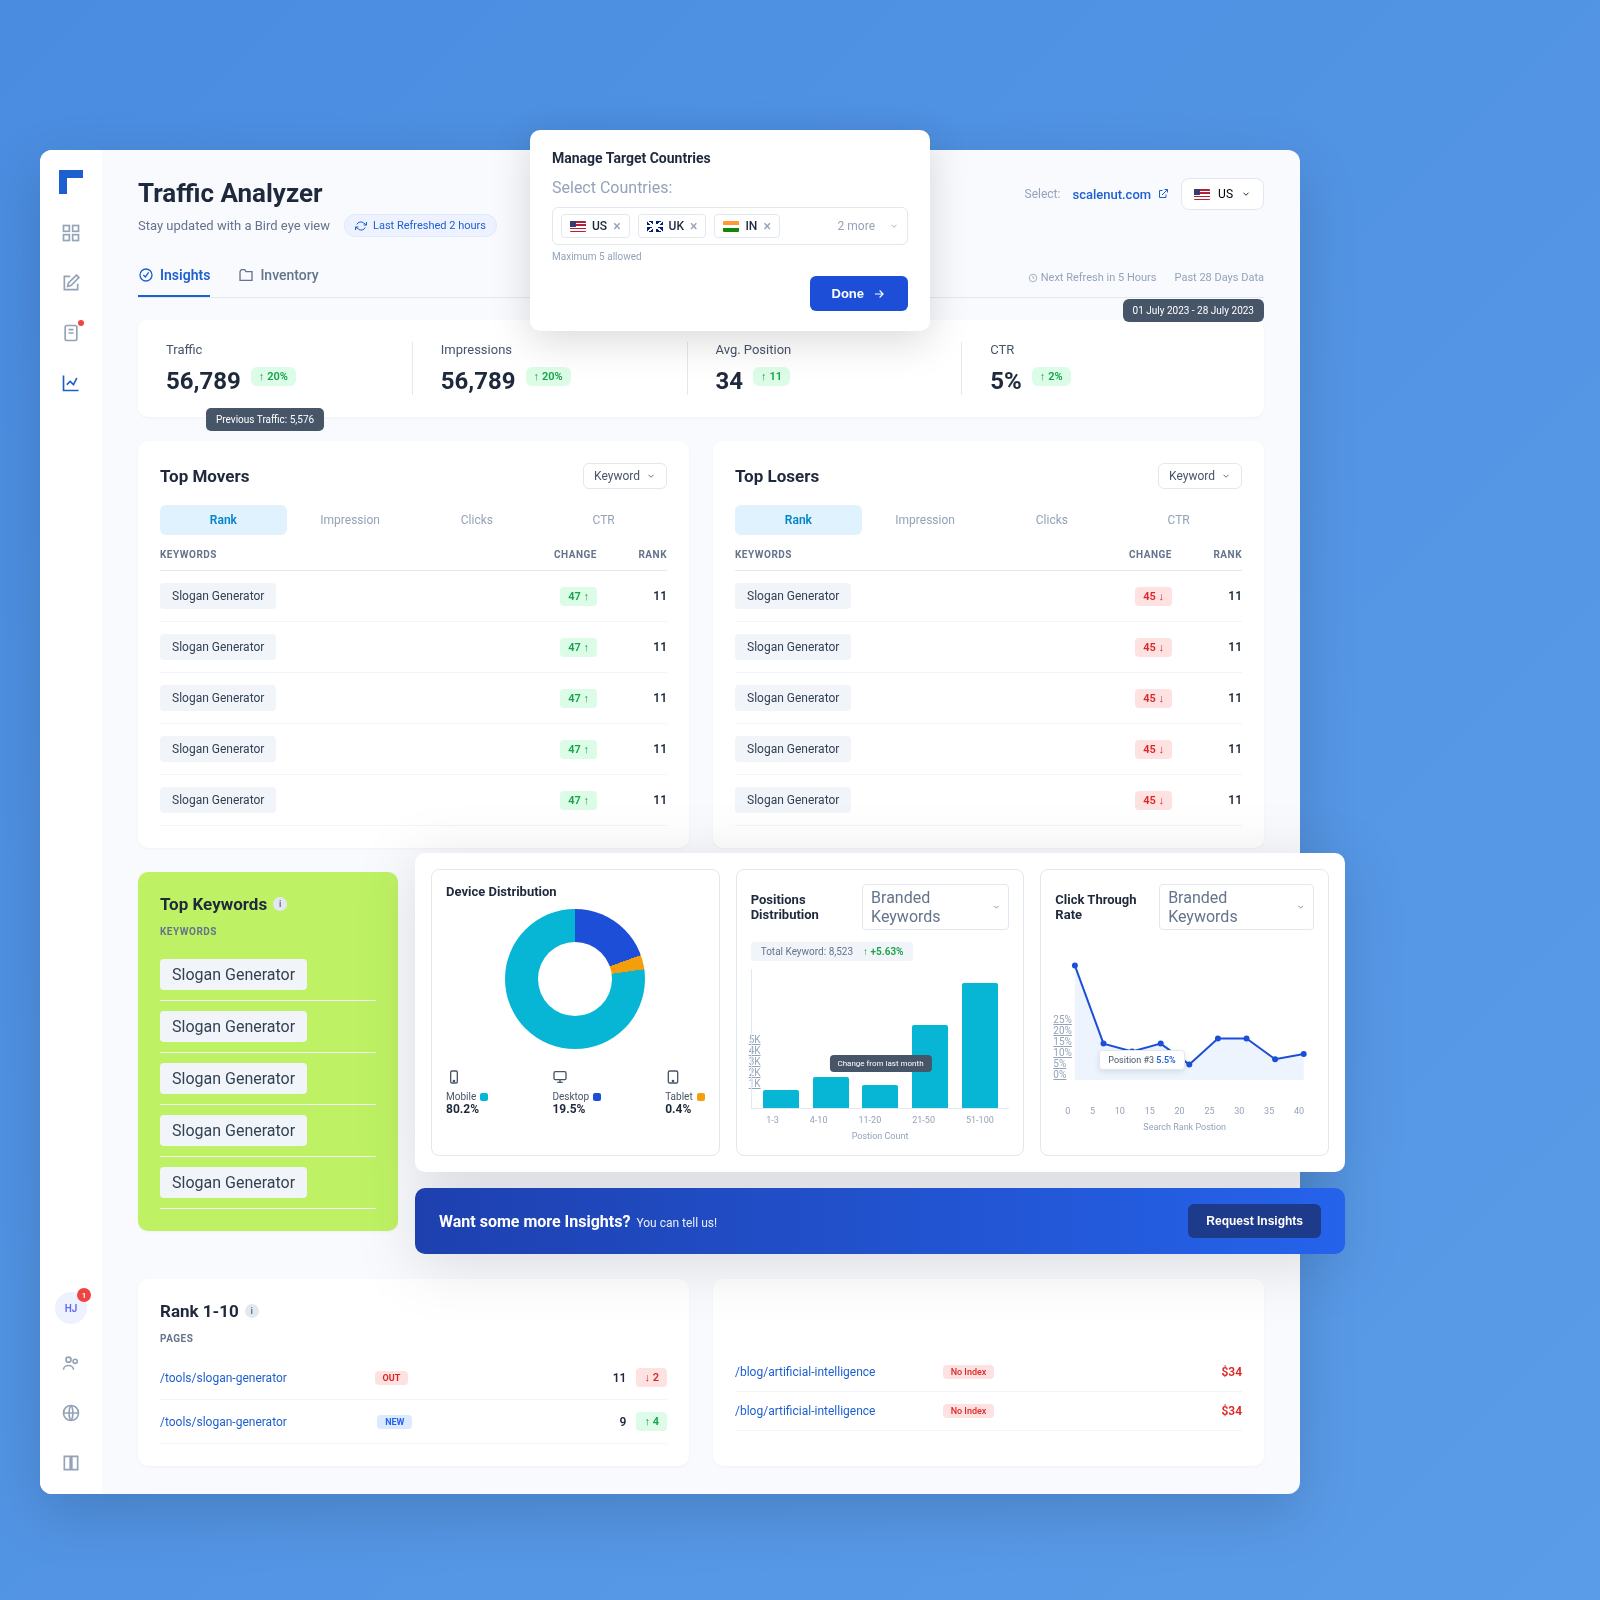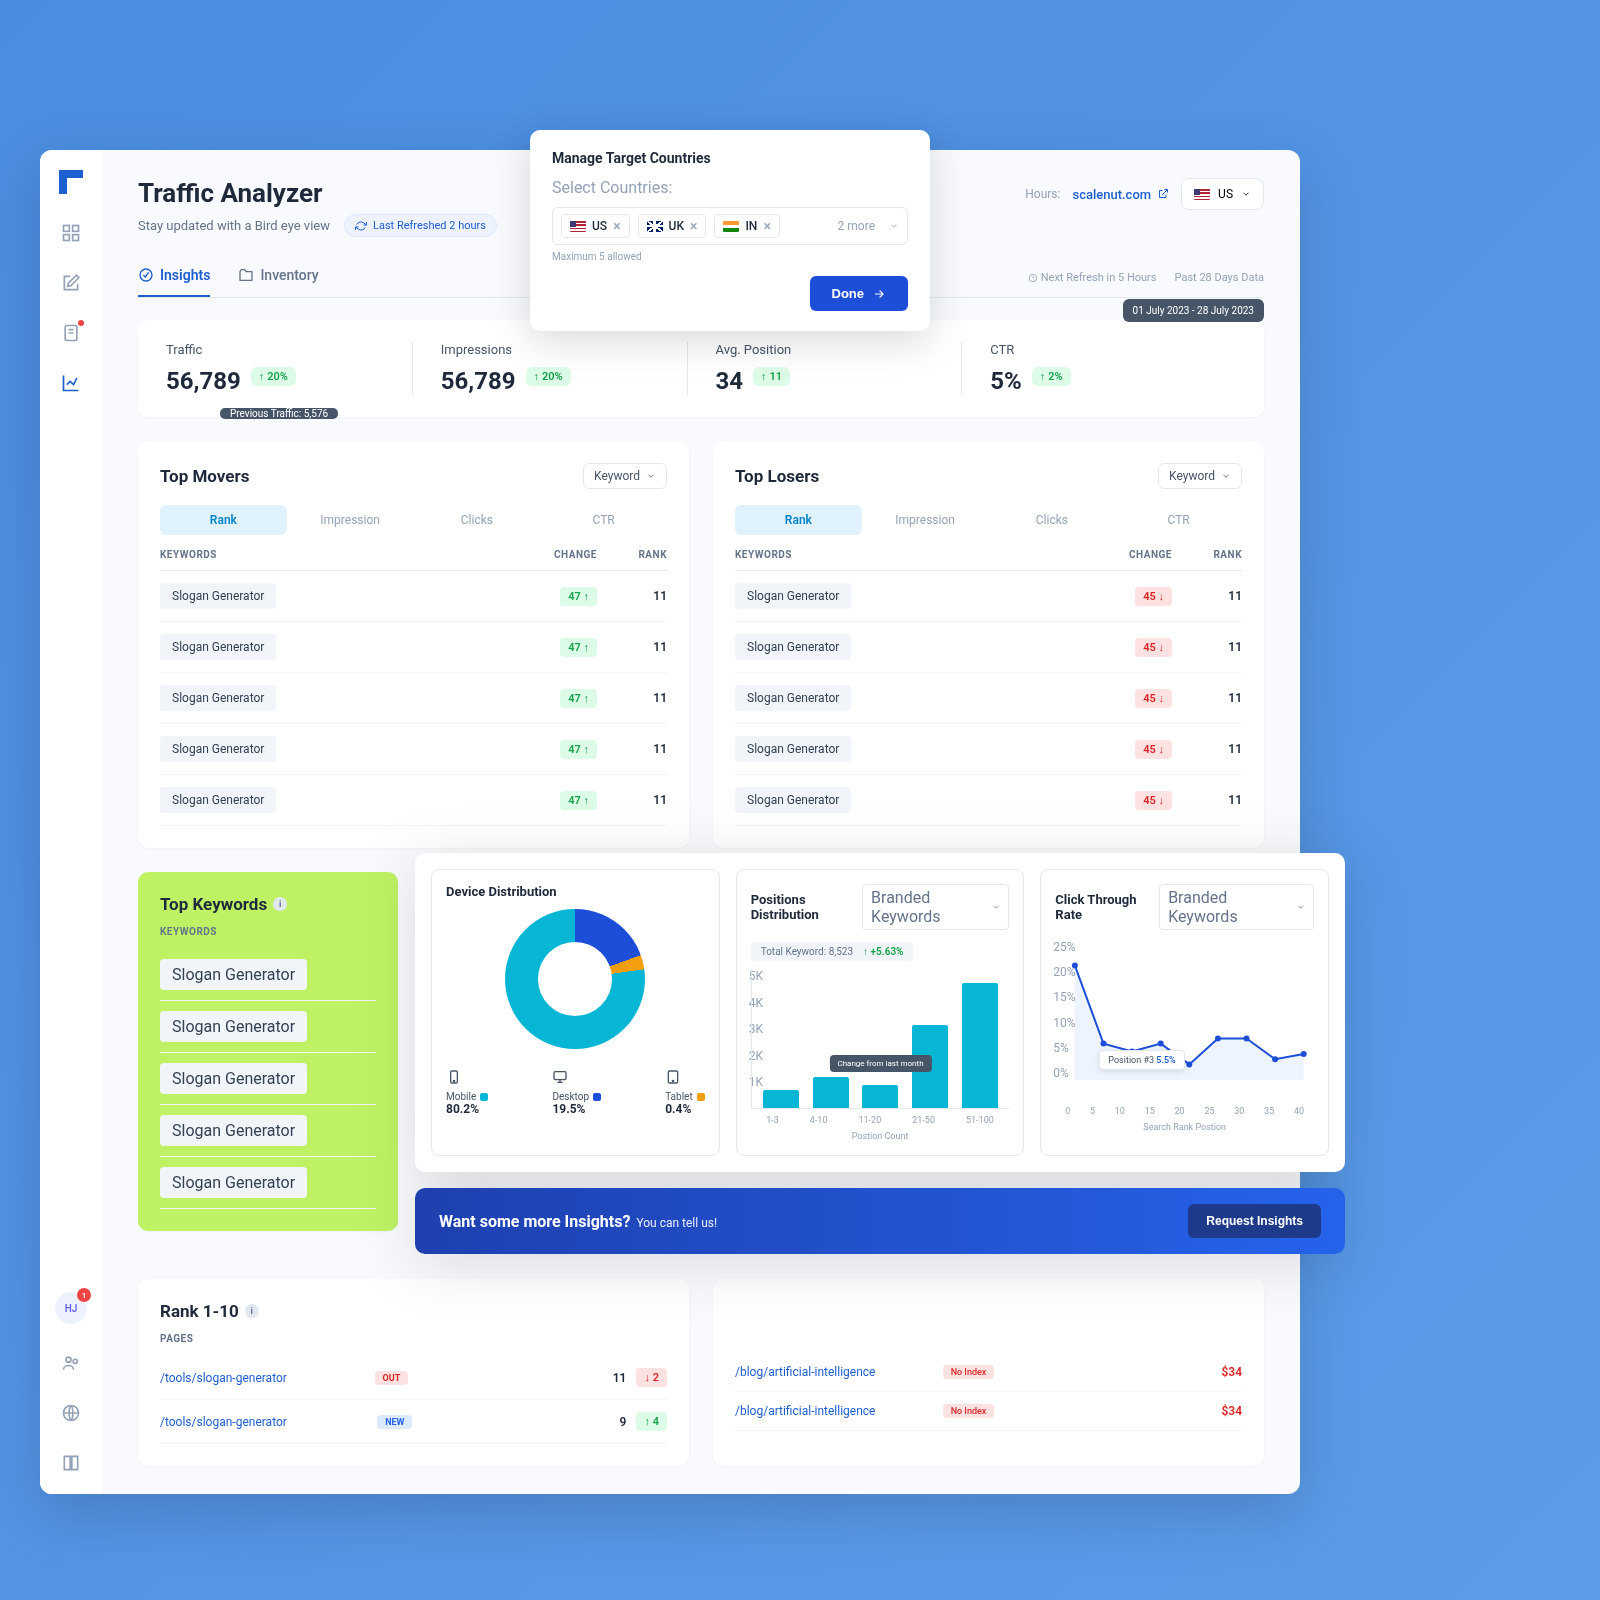--- a/index.html
+++ b/index.html
@@ -32,21 +32,21 @@
 .tab.active { color: #1e5fd0; border-bottom-color: #1e5fd0; font-weight: 600; }
 .meta-right { display: flex; align-items: center; gap: 18px; font-size: 11px; color: #94a3b8; position: relative; }
 .date-tip { position: absolute; top: 28px; right: 0; background: #475569; color: #fff; font-size: 10px; padding: 6px 10px; border-radius: 6px; white-space: nowrap; }
 .metrics { display: flex; background: #fff; border-radius: 10px; margin-top: 22px; padding: 22px 28px; gap: 0; box-shadow: 0 1px 3px rgba(0,0,0,0.04); }
 .metric { flex: 1; position: relative; }
 .metric:not(:last-child) { border-right: 1px solid #e2e8f0; }
 .metric-label { font-size: 13px; color: #475569; margin-bottom: 10px; }
 .metric-value-row { display: flex; align-items: flex-start; gap: 10px; }
 .metric-value { font-size: 24px; font-weight: 700; color: #1e293b; }
 .delta { font-size: 11px; font-weight: 600; background: #dcfce7; color: #16a34a; padding: 3px 8px; border-radius: 6px; display: inline-flex; align-items: center; gap: 3px; }
-.traffic-tooltip { position: absolute; top: 66px; left: 54px; background: #475569; color: #fff; font-size: 10px; padding: 0 10px; border-radius: 5px; white-space: nowrap; }
+.traffic-tooltip { position: absolute; top: 66px; left: 40px; background: #475569; color: #fff; font-size: 10px; padding: 6px 10px; border-radius: 5px; white-space: nowrap; }
 .panels { display: flex; gap: 24px; margin-top: 24px; }
 .panel { flex: 1; background: #fff; border-radius: 10px; padding: 22px; box-shadow: 0 1px 3px rgba(0,0,0,0.04); }
 .panel-head { display: flex; justify-content: space-between; align-items: center; margin-bottom: 16px; }
 .panel-title { font-size: 17px; font-weight: 700; color: #1e293b; }
 .small-select { font-size: 12px; color: #475569; border: 1px solid #e2e8f0; border-radius: 6px; padding: 5px 10px; display: flex; align-items: center; gap: 6px; cursor: pointer; }
 .seg-tabs { display: flex; gap: 0; margin-bottom: 14px; }
 .seg-tab { flex: 1; text-align: center; font-size: 12px; color: #94a3b8; padding: 8px 14px; cursor: pointer; border-radius: 6px; }
 .seg-tab.active { background: #e0f2fe; color: #0284c7; font-weight: 600; }
 .tbl-head { display: flex; font-size: 10px; font-weight: 700; color: #64748b; letter-spacing: 0.5px; border-bottom: 1px solid #e2e8f0; padding-bottom: 10px; }
 .col-kw { flex: 1; }
@@ -105,21 +105,21 @@
 .total-chip .dg { color: #16a34a; font-weight: 600; }
 .bars { display: flex; align-items: flex-end; justify-content: space-around; height: 140px; border-left: 1px solid #e2e8f0; border-bottom: 1px solid #e2e8f0; padding: 0 4px; position: relative; }
 .bar { width: 36px; background: #06b6d4; border-radius: 2px 2px 0 0; }
 .bar-labels { display: flex; justify-content: space-around; font-size: 9px; color: #94a3b8; margin-top: 6px; }
 .axis-title { text-align: center; font-size: 9px; color: #94a3b8; margin-top: 6px; }
 .bar-tip { position: absolute; bottom: 36px; left: 50%; transform: translateX(-50%); background: #475569; color: #fff; font-size: 8px; padding: 4px 8px; border-radius: 4px; white-space: nowrap; }
 .line-chart { height: 160px; position: relative; }
 .line-svg { width: 100%; height: 100%; }
 .line-tip { position: absolute; bottom: 30px; left: 44px; background: #fff; border: 1px solid #e2e8f0; border-radius: 4px; padding: 4px 8px; font-size: 9px; color: #475569; box-shadow: 0 2px 6px rgba(0,0,0,0.1); }
 .line-tip .pv { color: #1e5fd0; font-weight: 600; }
-.y-ticks { position: absolute; left: -2px; top: 0; bottom: 20px; display: flex; flex-direction: column; justify-content: space-between; font-size: 12px; color: #94a3b8; }
+.y-ticks { position: absolute; left: -2px; top: 0; bottom: 20px; display: flex; flex-direction: column; justify-content: flex-end; font-size: 10px; color: #94a3b8; text-decoration: underline; }
 .cta-bar { background: linear-gradient(90deg, #1e40af, #2563eb); border-radius: 10px; padding: 16px 24px; display: flex; align-items: center; justify-content: space-between; color: #fff; }
 .cta-text { font-size: 16px; font-weight: 700; }
 .cta-sub { font-size: 12px; font-weight: 400; opacity: 0.9; margin-left: 6px; }
 .btn-req { background: #1e3a8a; color: #fff; border: none; border-radius: 6px; padding: 10px 18px; font-size: 12px; font-weight: 600; cursor: pointer; }
 .row-flex { display: flex; gap: 24px; align-items: flex-start; }
 </style>
 </head>
 <body>
 
 <div class="app">
@@ -186,21 +186,21 @@
           <span class="refresh-chip">
             <svg width="12" height="12" viewBox="0 0 24 24" fill="none" stroke="currentColor" stroke-width="2">
                 <path d="M23 4v6h-6M1 20v-6h6"></path>
                 <path d="M3.5 9a9 9 0 0114-3L23 10M1 14l5.5 4a9 9 0 0014-3"></path>
               </svg>
             <span>Last Refreshed 2 hours</span>
           </span>
         </div>
       </div>
       <div class="domain-row">
-        <span class="domain-label">Hours:</span>
+        <span class="domain-label">Select:</span>
         <span class="domain-value">
           <span>scalenut.com</span>
           <svg width="12" height="12" viewBox="0 0 24 24" fill="none" stroke="currentColor" stroke-width="2">
               <path d="M18 13v6H5V5h6M15 3h6v6M10 14L21 3"></path>
             </svg>
         </span>
         <div class="country-select">
           <span class="flag flag-us"></span>
           <span>US</span>
           <svg class="chevron" viewBox="0 0 24 24" fill="none" stroke="currentColor" stroke-width="2">

